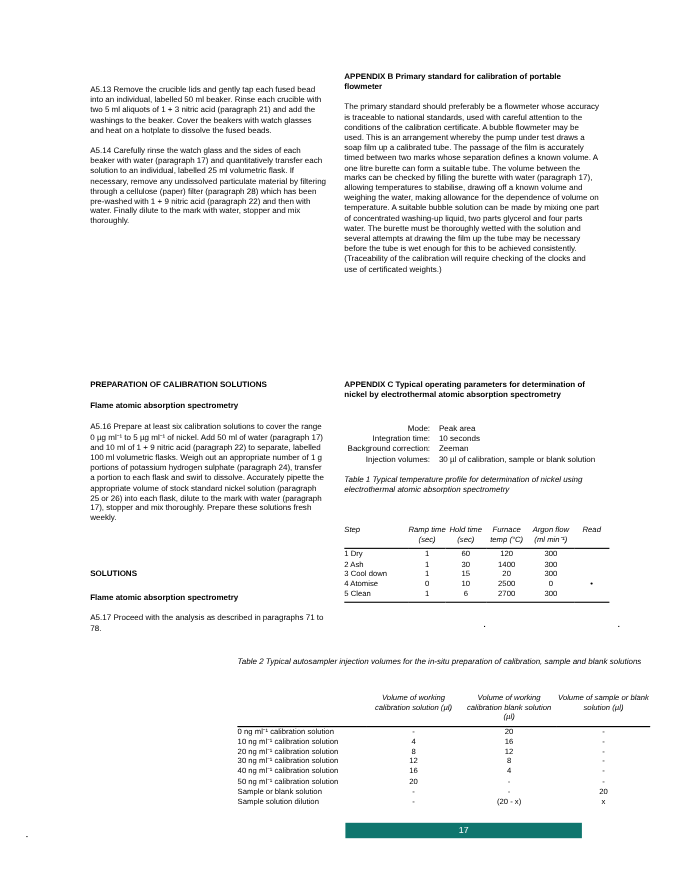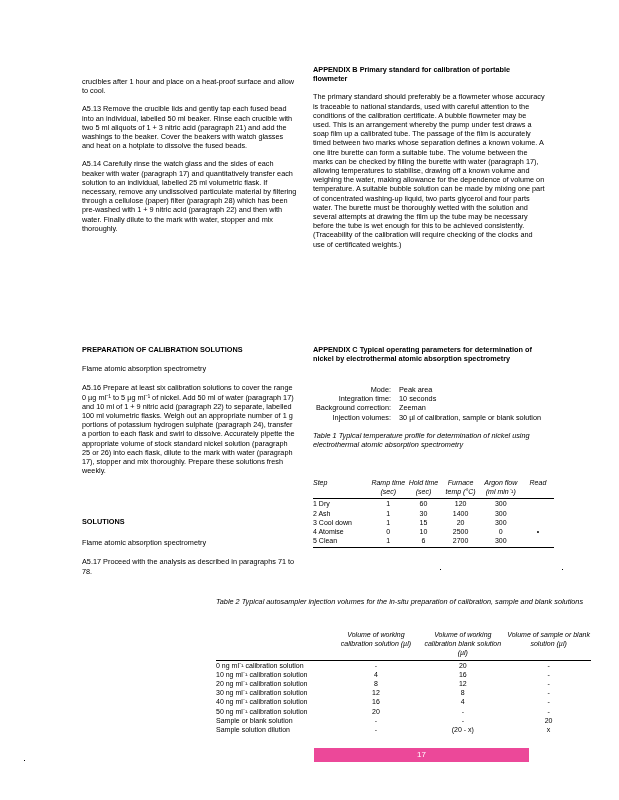--- a/index.html
+++ b/index.html
@@ -3,47 +3,46 @@
 <meta charset="utf-8">
 <style>
   html, body { margin: 0; padding: 0; background: #ffffff; }
   body { width: 619px; height: 800px; position: relative; overflow: hidden;
          font-family: "Liberation Sans", sans-serif; color: #000; font-size: 7.3px; line-height: 9.2px; }
   .col { position: absolute; }
   .left { left: 82px; top: 77px; width: 215px; }
   .right { left: 313px; top: 65px; width: 232px; }
   p { margin: 0 0 9px 0; }
   h2 { margin: 0; font-size: 7.3px; font-weight: bold; line-height: 9.2px; }
-  h3 { margin: 0; font-size: 7.3px; font-weight: normal; line-height: 9.2px; }
+  h3 { margin: 0; font-size: 7.3px; font-weight: bold; line-height: 9.2px; }
   .sec { position: absolute; }
   .params { position: absolute; left: 313px; top: 385px; width: 240px; }
   .params .row { display: flex; }
   .params .k { width: 78px; text-align: right; padding-right: 8px; }
   .params .v { flex: 1; }
   .caption { font-style: italic; }
   table { border-collapse: collapse; font-size: 7px; line-height: 9.2px; }
   td, th { padding: 0; font-weight: normal; }
   .t1 { position: absolute; left: 313px; top: 478px; width: 241px; }
   .t1 th { font-style: italic; vertical-align: top; }
   .t1 thead tr:last-child th { border-bottom: 1px solid #000; padding-bottom: 2px; }
   .t1 tbody tr:last-child td { border-bottom: 1px solid #000; padding-bottom: 2px; }
   .t1 .c { text-align: center; }
   .t2 { position: absolute; left: 216px; top: 630px; width: 375px; }
   .t2 th { font-style: italic; vertical-align: top; text-align: center; }
   .t2 thead tr th { border-bottom: 1px solid #000; padding-bottom: 2px; }
   .t2 .c { text-align: center; }
-  .footer-bar { position: absolute; left: 314px; top: 748px; width: 215px; height: 14px; background: #ec4899;
+  .footer-bar { position: absolute; left: 314px; top: 748px; width: 215px; height: 14px; background: #0f766e;
                 color: #fff; text-align: center; font-size: 8px; line-height: 14px; }
   .dot { position: absolute; width: 1px; height: 1px; background: #000; }
 </style>
 </head>
 <body>
 
 <div class="col left">
-  <p>crucibles after 1 hour and place on a heat-proof surface and allow to cool.</p>
   <p>A5.13  Remove the crucible lids and gently tap each fused bead into an individual, labelled 50 ml beaker.  Rinse each crucible with two 5 ml aliquots of 1 + 3 nitric acid (paragraph 21) and add the washings to the beaker. Cover the beakers with watch glasses and heat on a hotplate to dissolve the fused beads.</p>
   <p>A5.14  Carefully rinse the watch glass and the sides of each beaker with water (paragraph 17) and quantitatively transfer each solution to an individual, labelled 25 ml volumetric flask.  If necessary, remove any undissolved particulate material by filtering through a cellulose (paper) filter (paragraph 28) which has been pre-washed with 1 + 9 nitric acid (paragraph 22) and then with water.  Finally dilute to the mark with water, stopper and mix thoroughly.</p>
 </div>
 
 <div class="sec" style="left:82px; top:345px; width:215px;">
   <h2>PREPARATION OF CALIBRATION SOLUTIONS</h2>
   <div style="height:10px"></div>
   <h3>Flame atomic absorption spectrometry</h3>
   <div style="height:10px"></div>
   <p>A5.16  Prepare at least six calibration solutions to cover the range 0 µg ml⁻¹ to 5 µg ml⁻¹ of nickel.  Add 50 ml of water (paragraph 17) and 10 ml of 1 + 9 nitric acid (paragraph 22) to separate, labelled 100 ml volumetric flasks.  Weigh out an appropriate number of 1 g portions of potassium hydrogen sulphate (paragraph 24), transfer a portion to each flask and swirl to dissolve.  Accurately pipette the appropriate volume of stock standard nickel solution (paragraph 25 or 26) into each flask, dilute to the mark with water (paragraph 17), stopper and mix thoroughly.  Prepare these solutions fresh weekly.</p>

